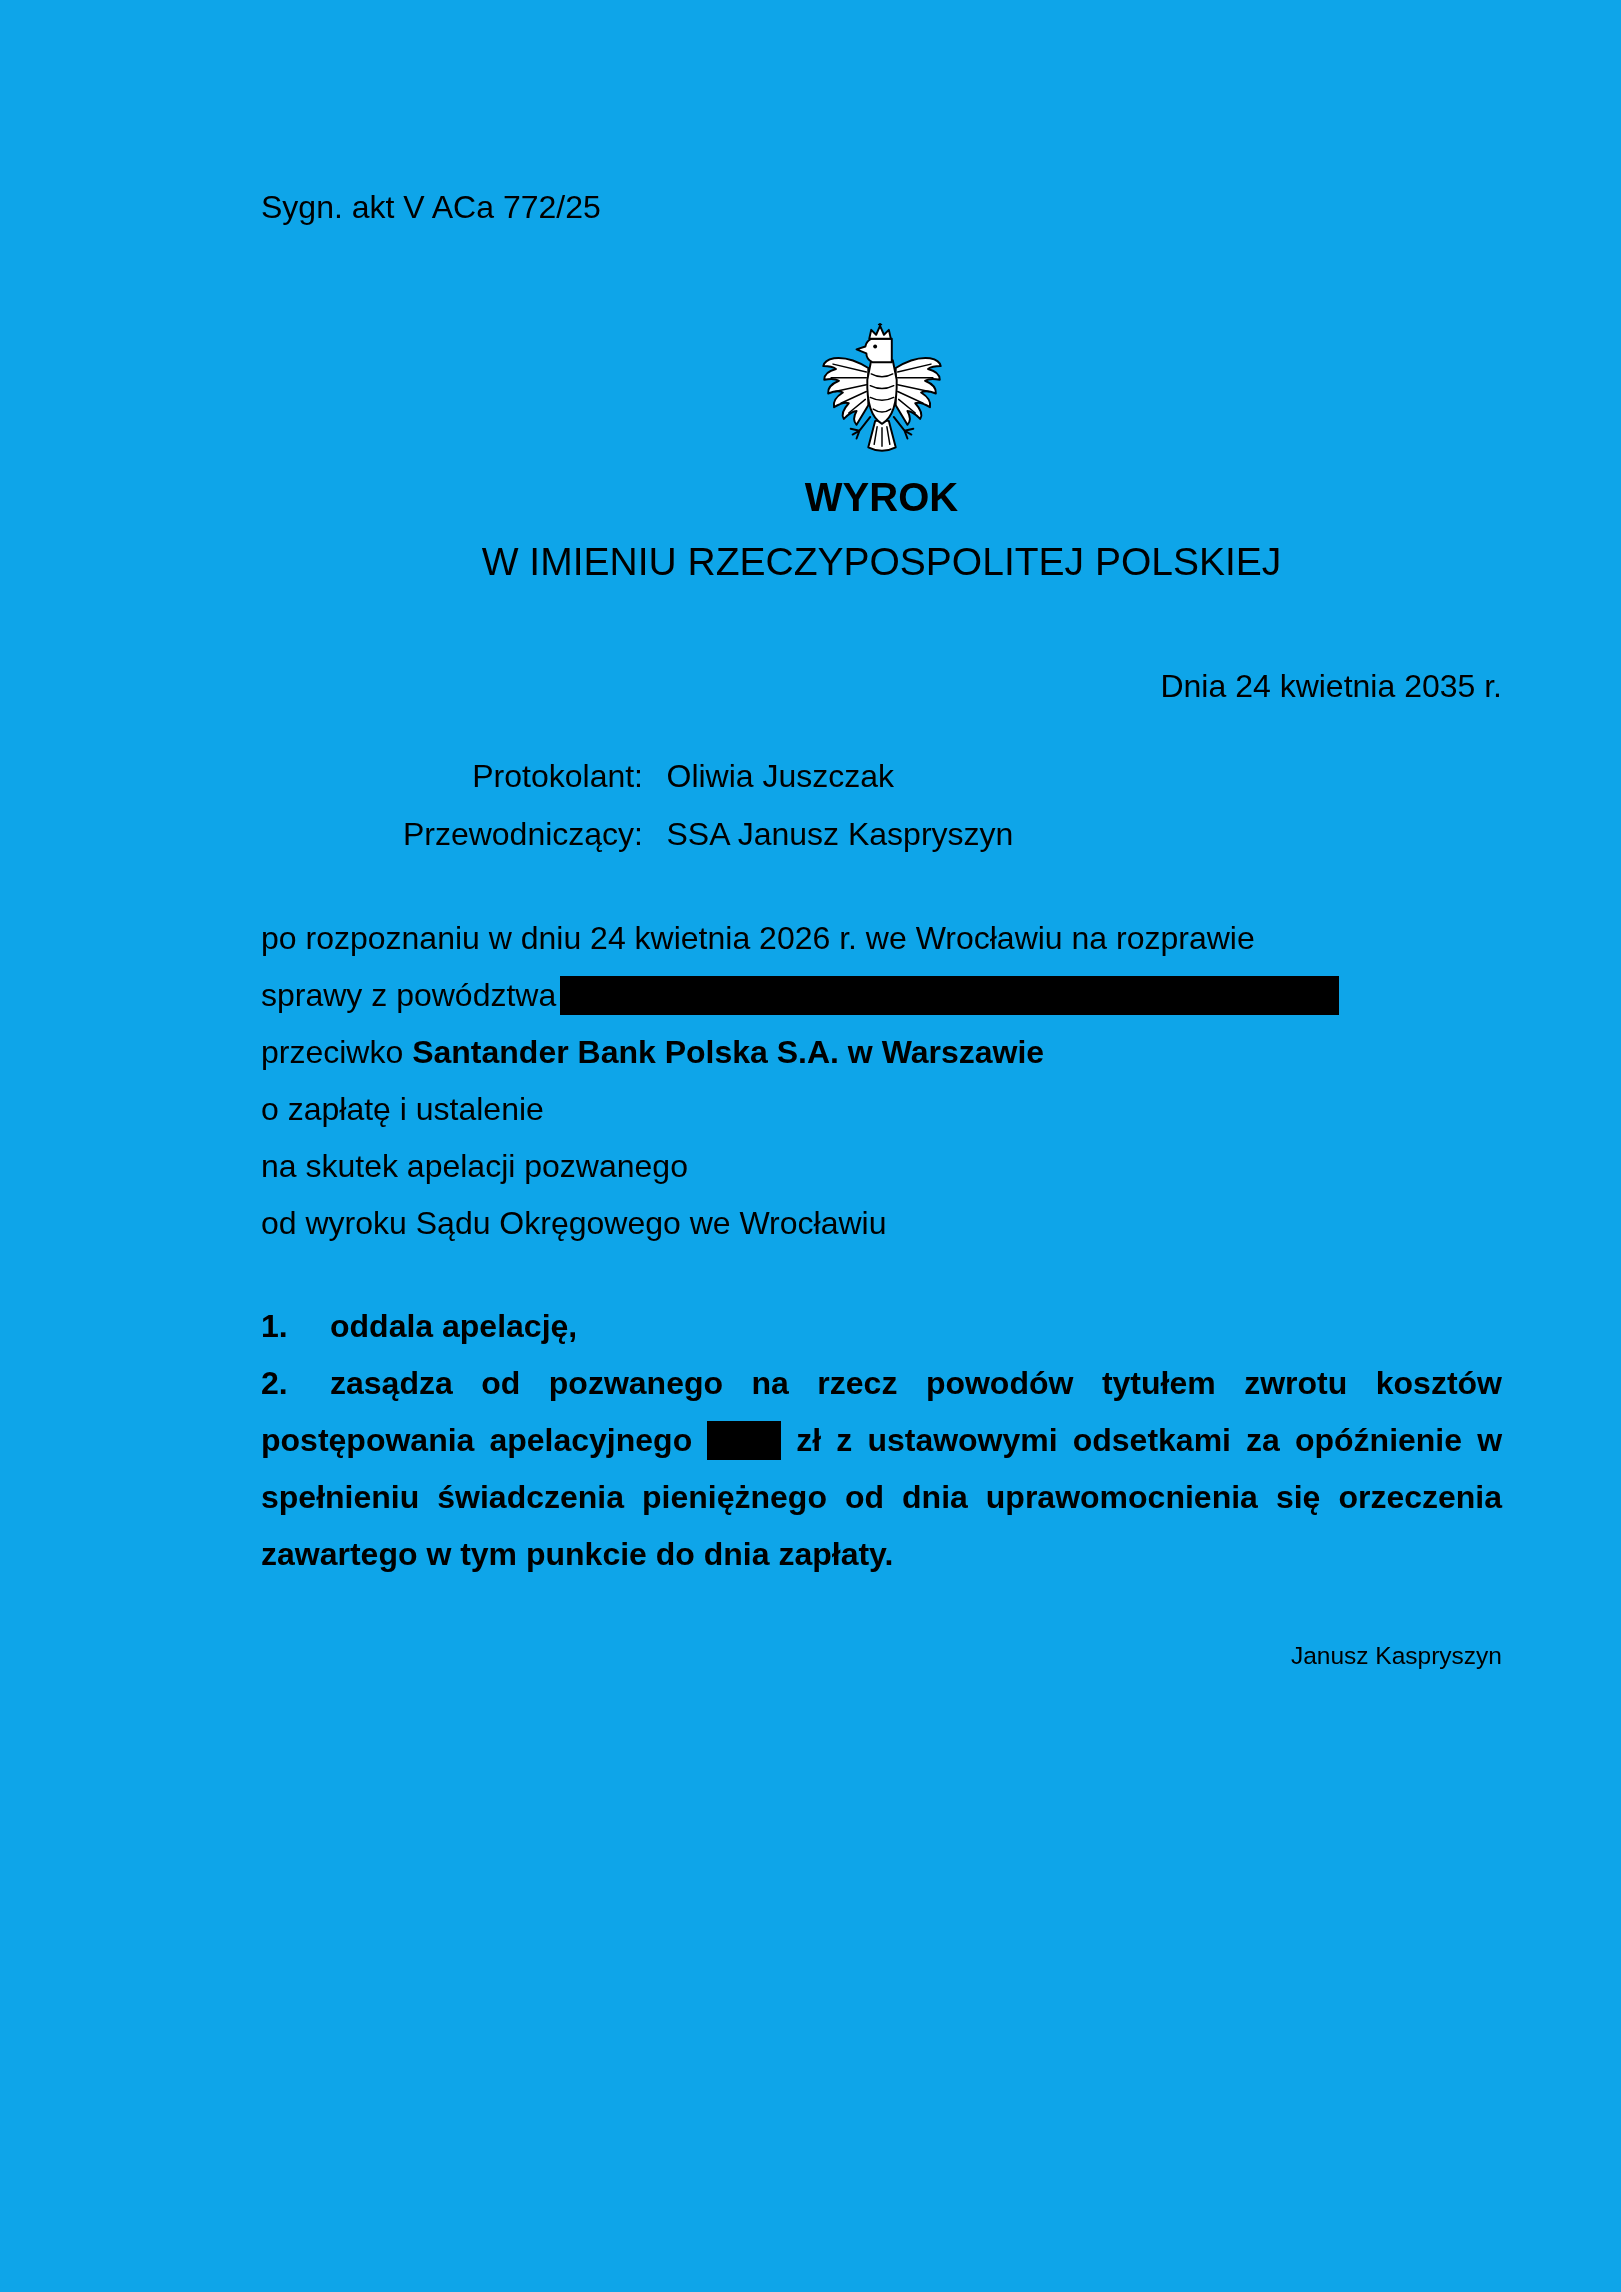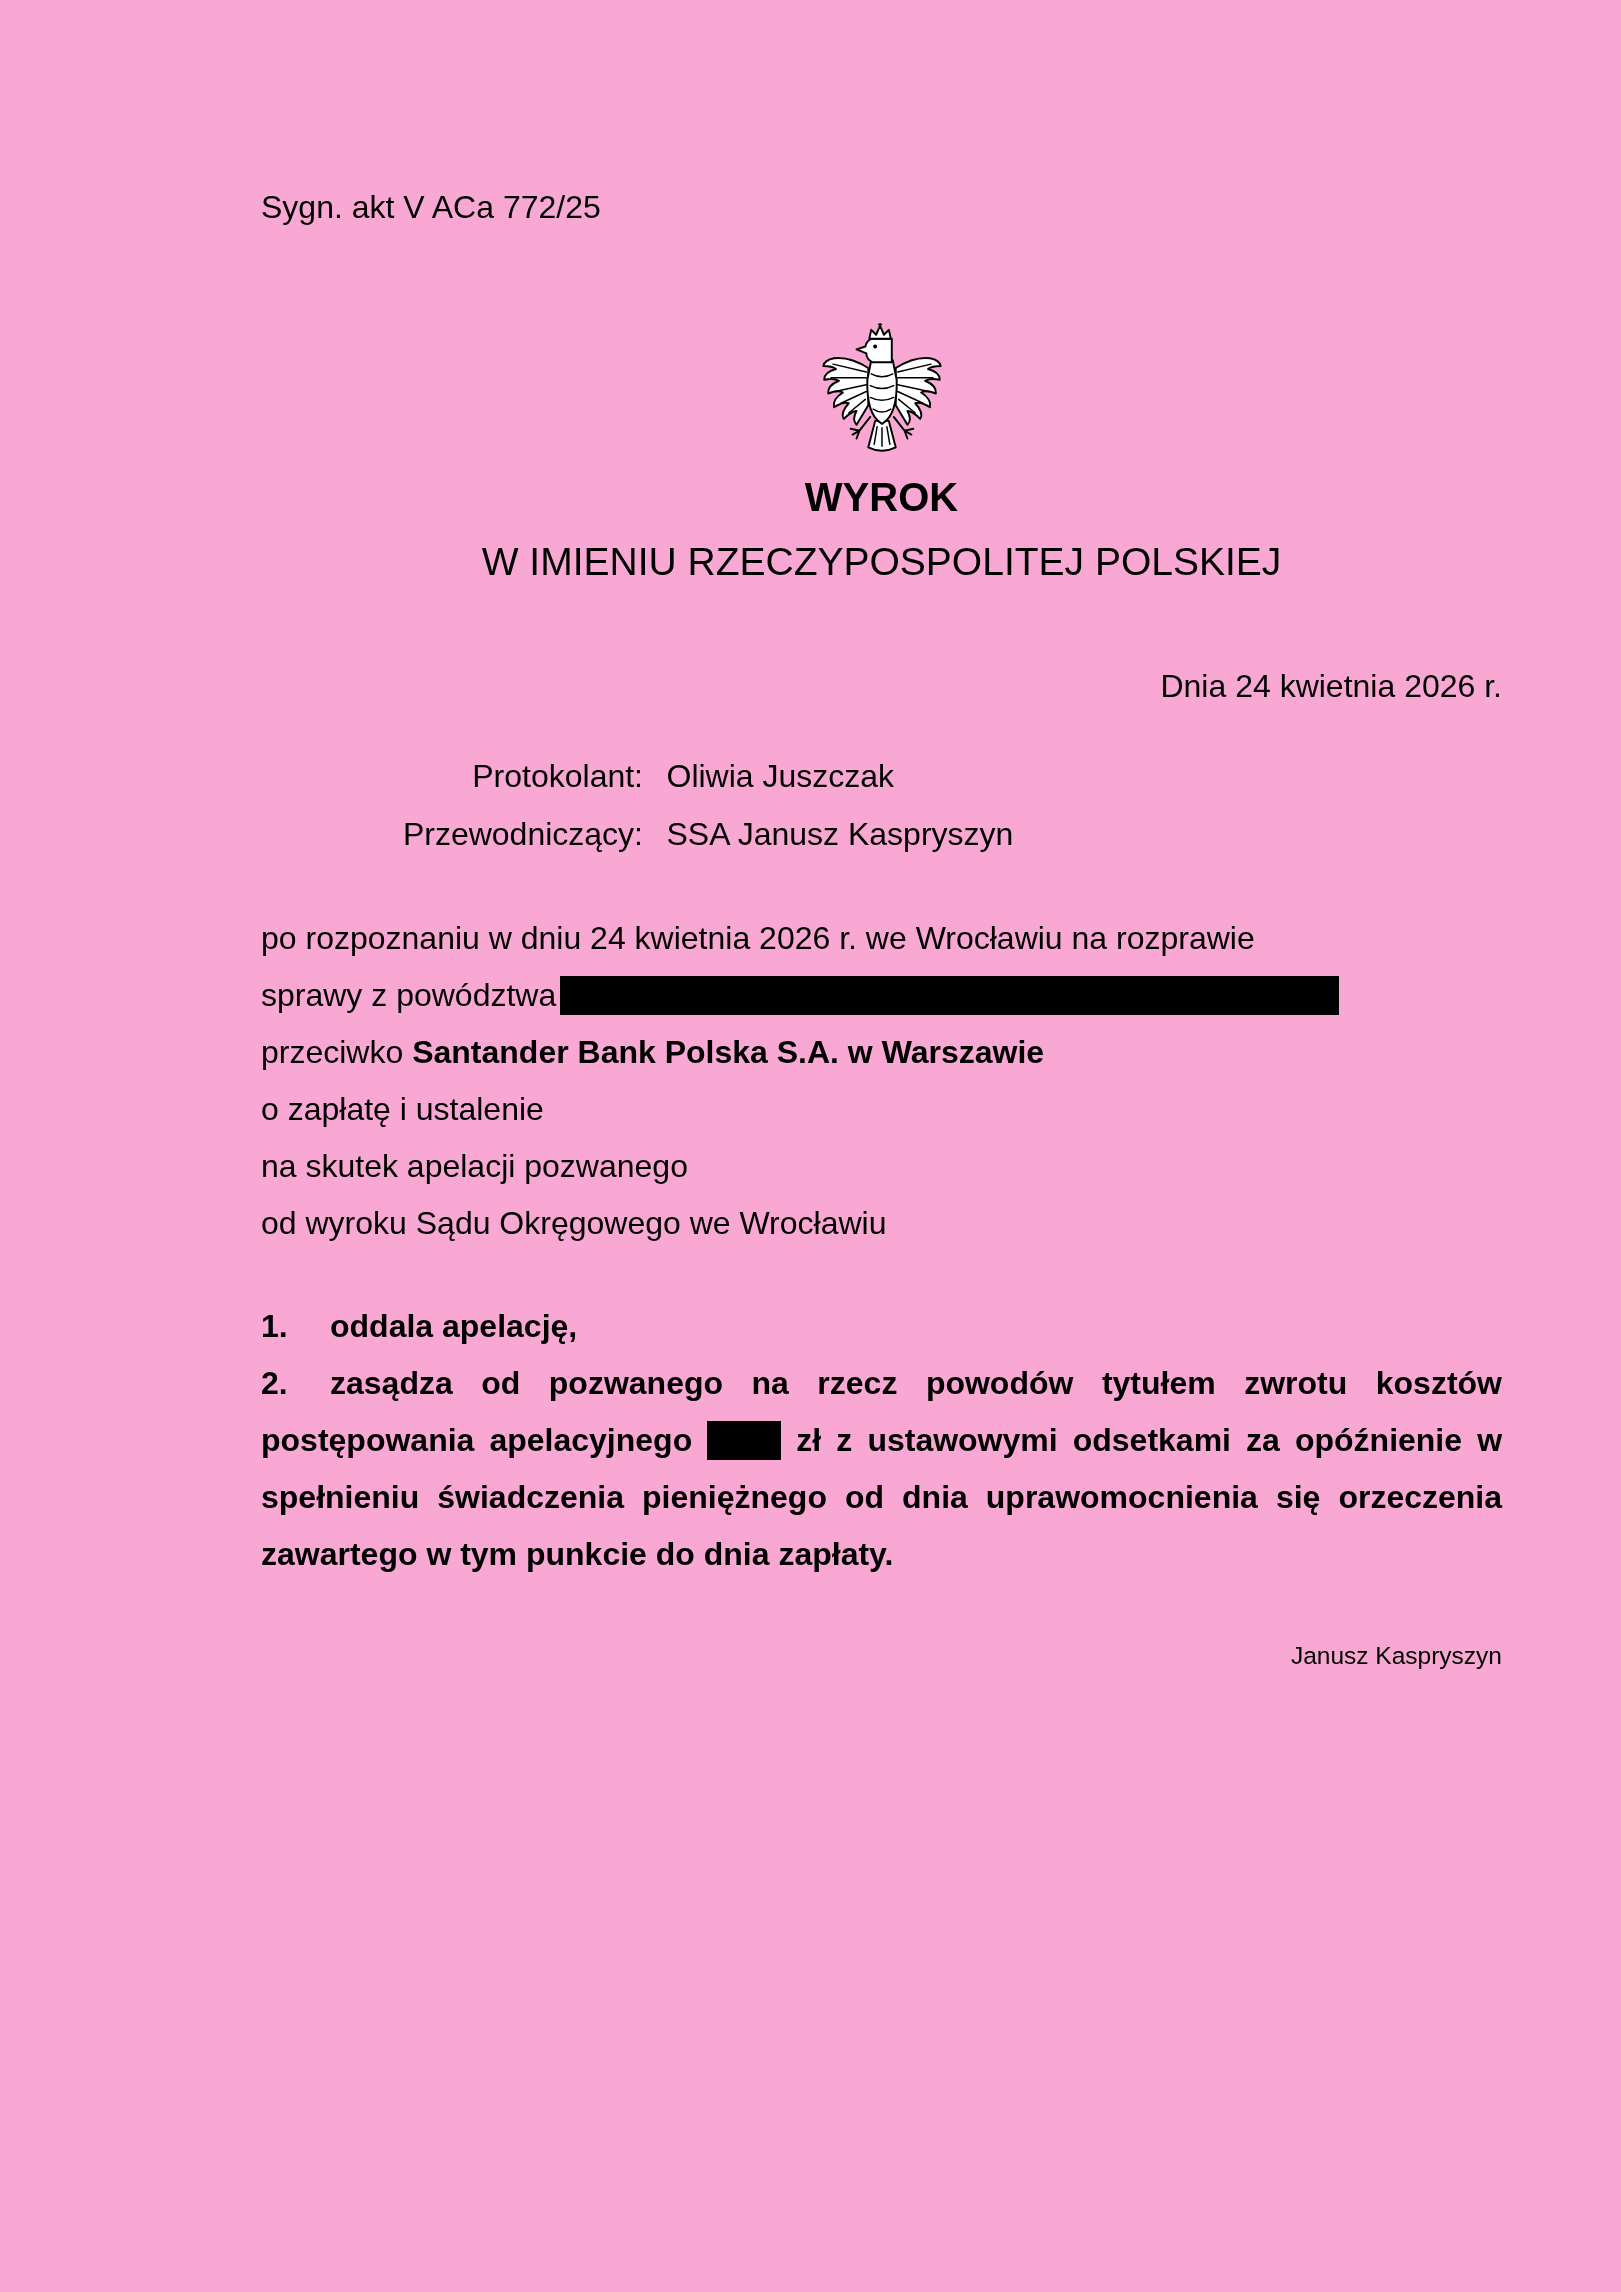--- a/index.html
+++ b/index.html
@@ -4,21 +4,21 @@
 <style>
   html, body {
     margin: 0;
     padding: 0;
     background: #ffffff;
   }
   .page {
     position: relative;
     width: 1621px;
     height: 2293px;
-    background: #f9a8d4;
+    background: #0ea5e9;
     color: #000000;
     font-family: "Liberation Sans", sans-serif;
     font-size: 32px;
     box-sizing: border-box;
     padding: 186px 119px 0 261px;
     overflow: hidden;
   }
   p { margin: 0; }
 
   .docket { line-height: 43px; }
@@ -117,21 +117,21 @@
 
         <path d="M48 16 L50 7 L55 12 L59 3 L63 12 L68 7 L70 16 Z"></path>
         <path d="M59 3 L59 0 M57.5 1.5 L60.5 1.5" fill="none" stroke-width="1.5"></path>
       </g>
     </svg>
   </div>
 
   <h1 class="title">WYROK</h1>
   <h2 class="subtitle">W IMIENIU RZECZYPOSPOLITEJ POLSKIEJ</h2>
 
-  <p class="date-line">Dnia 24 kwietnia 2026 r.</p>
+  <p class="date-line">Dnia 24 kwietnia 2035 r.</p>
 
 
   <div class="panel">
     <div class="panel-row">
       <span class="panel-role">Protokolant:</span>
       <span class="panel-name">Oliwia Juszczak</span>
     </div>
     <div class="panel-row">
       <span class="panel-role">Przewodniczący:</span>
       <span class="panel-name">SSA Janusz Kaspryszyn</span>

